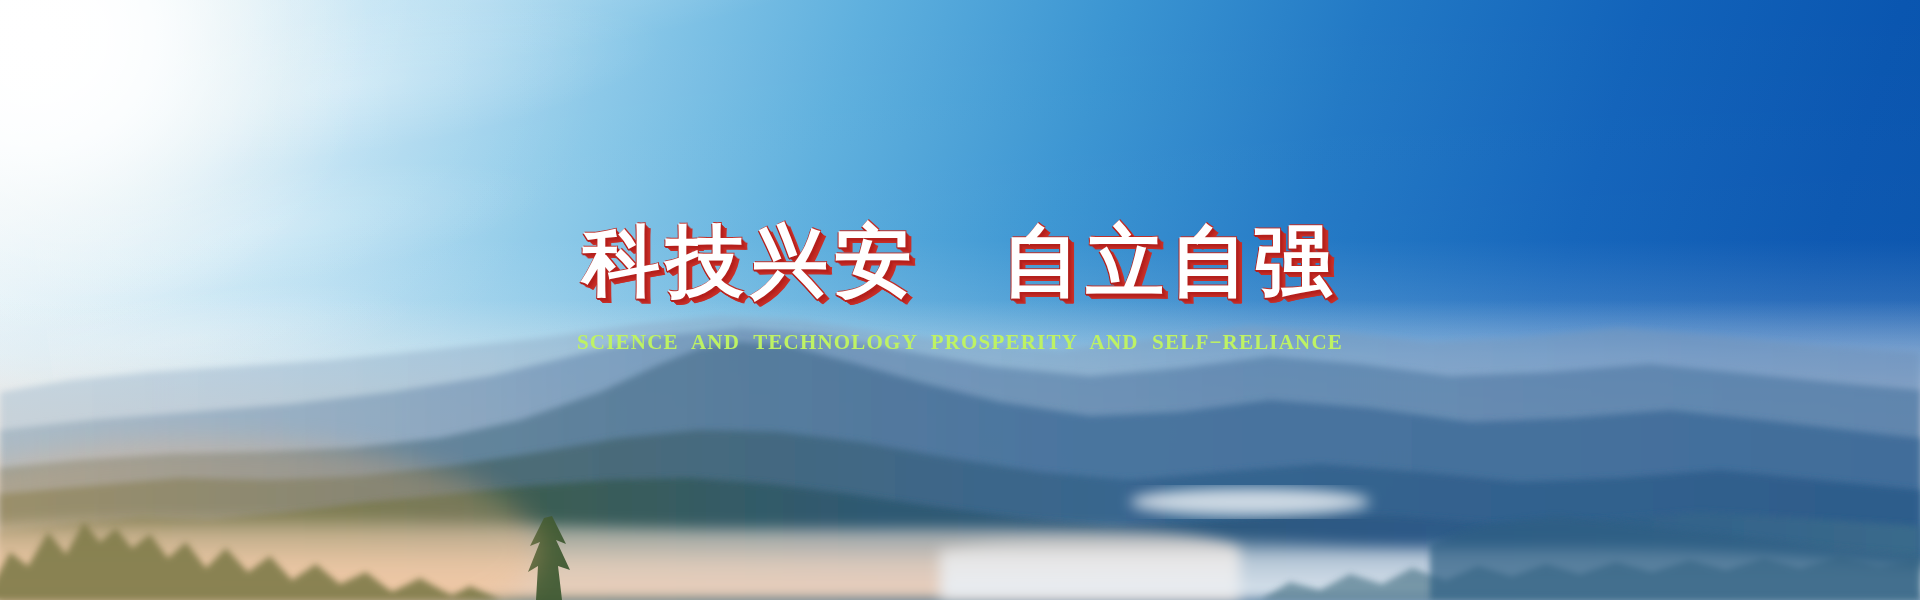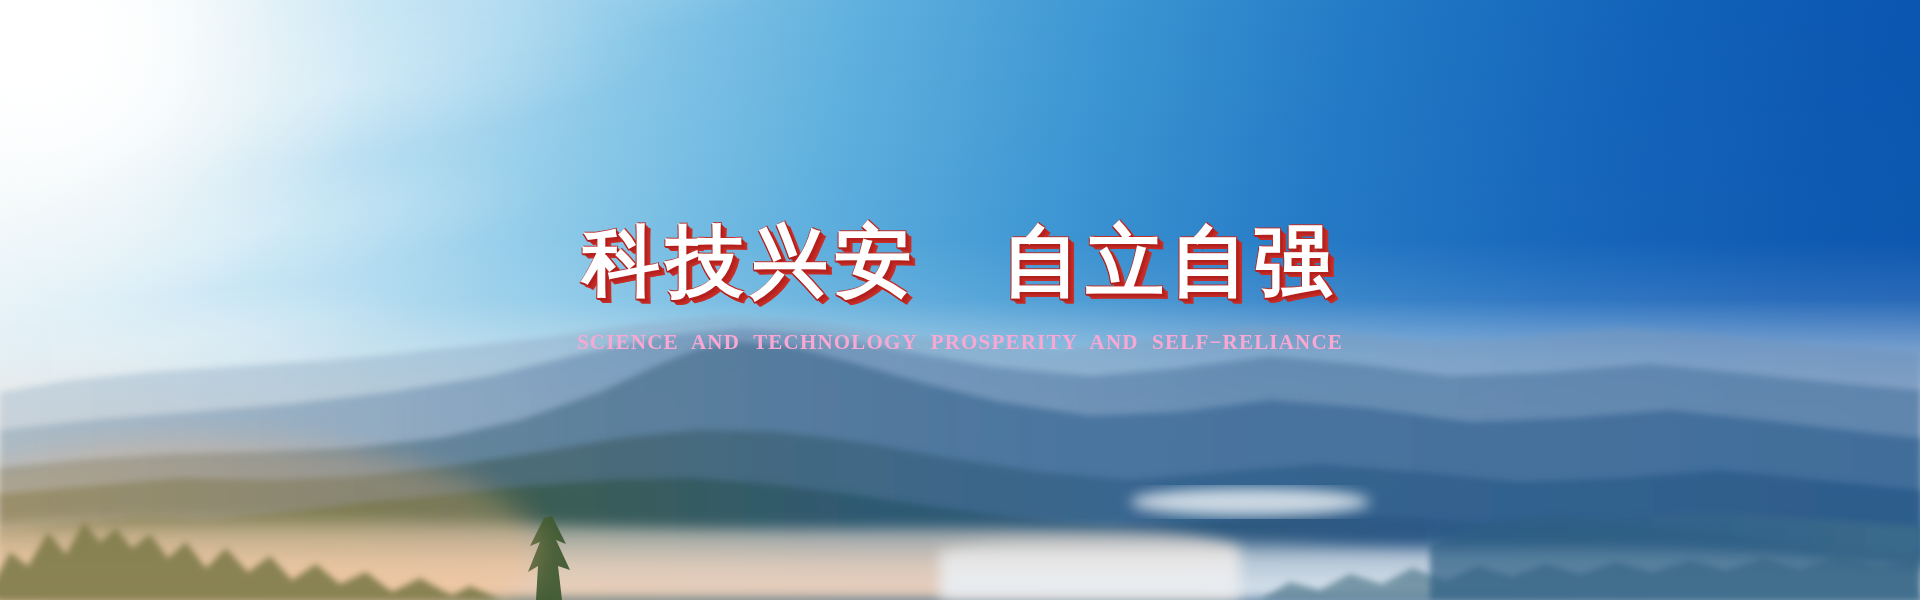--- a/index.html
+++ b/index.html
@@ -102,21 +102,21 @@
        0 2px 0 #b4201c;
   }
   #subtitle{
     position:absolute;left:0;top:330px;width:1920px;
     text-align:center;
     font-family:"Liberation Serif","DejaVu Serif",serif;
     font-weight:bold;
     font-size:21px;
     letter-spacing:1.2px;
     word-spacing:7px;
-    color:#f9a8d4;
+    color:#bef264;
   }
 </style>
 </head>
 <body>
 
 <div id="stage">
 
   <div class="layer" id="sky-base"></div>
   <div class="layer" id="sky-vert"></div>
   <div class="layer" id="wispy"></div>

